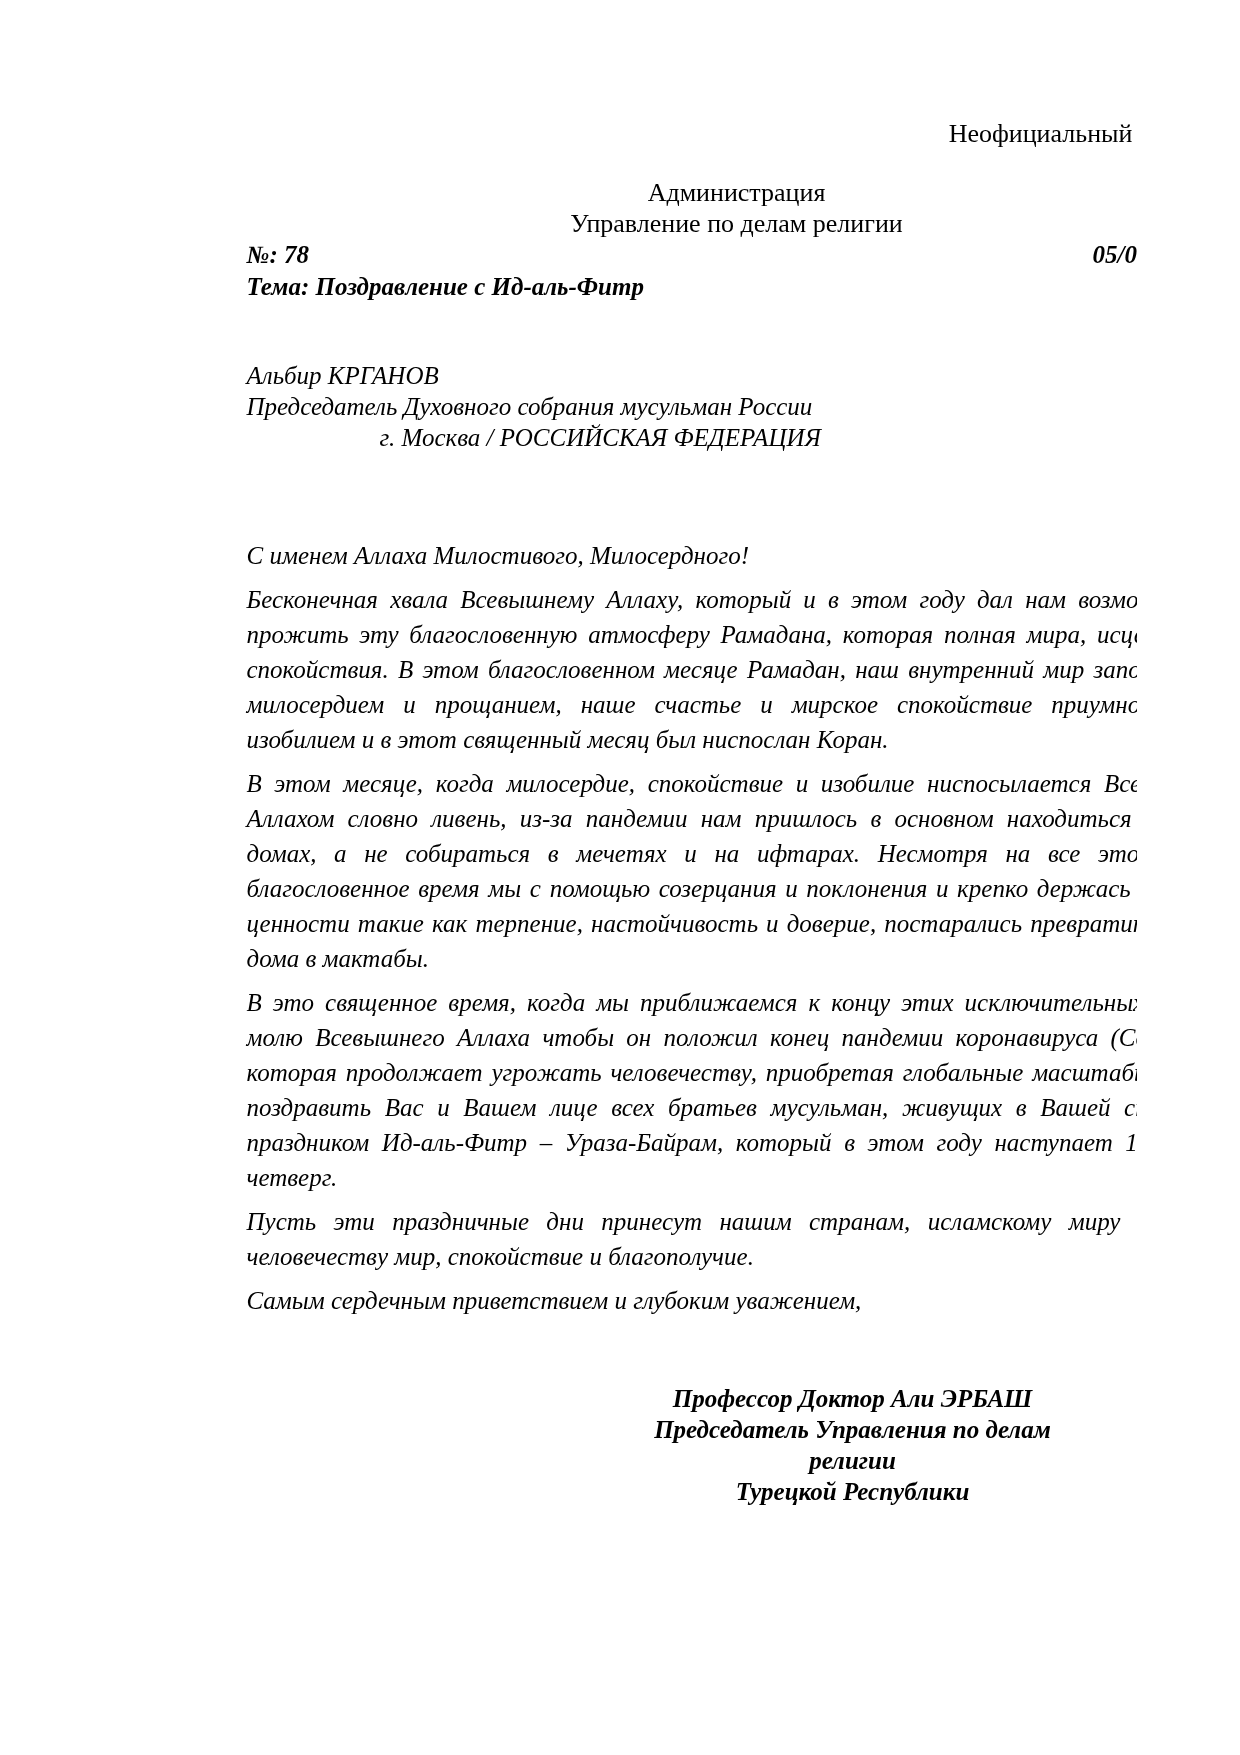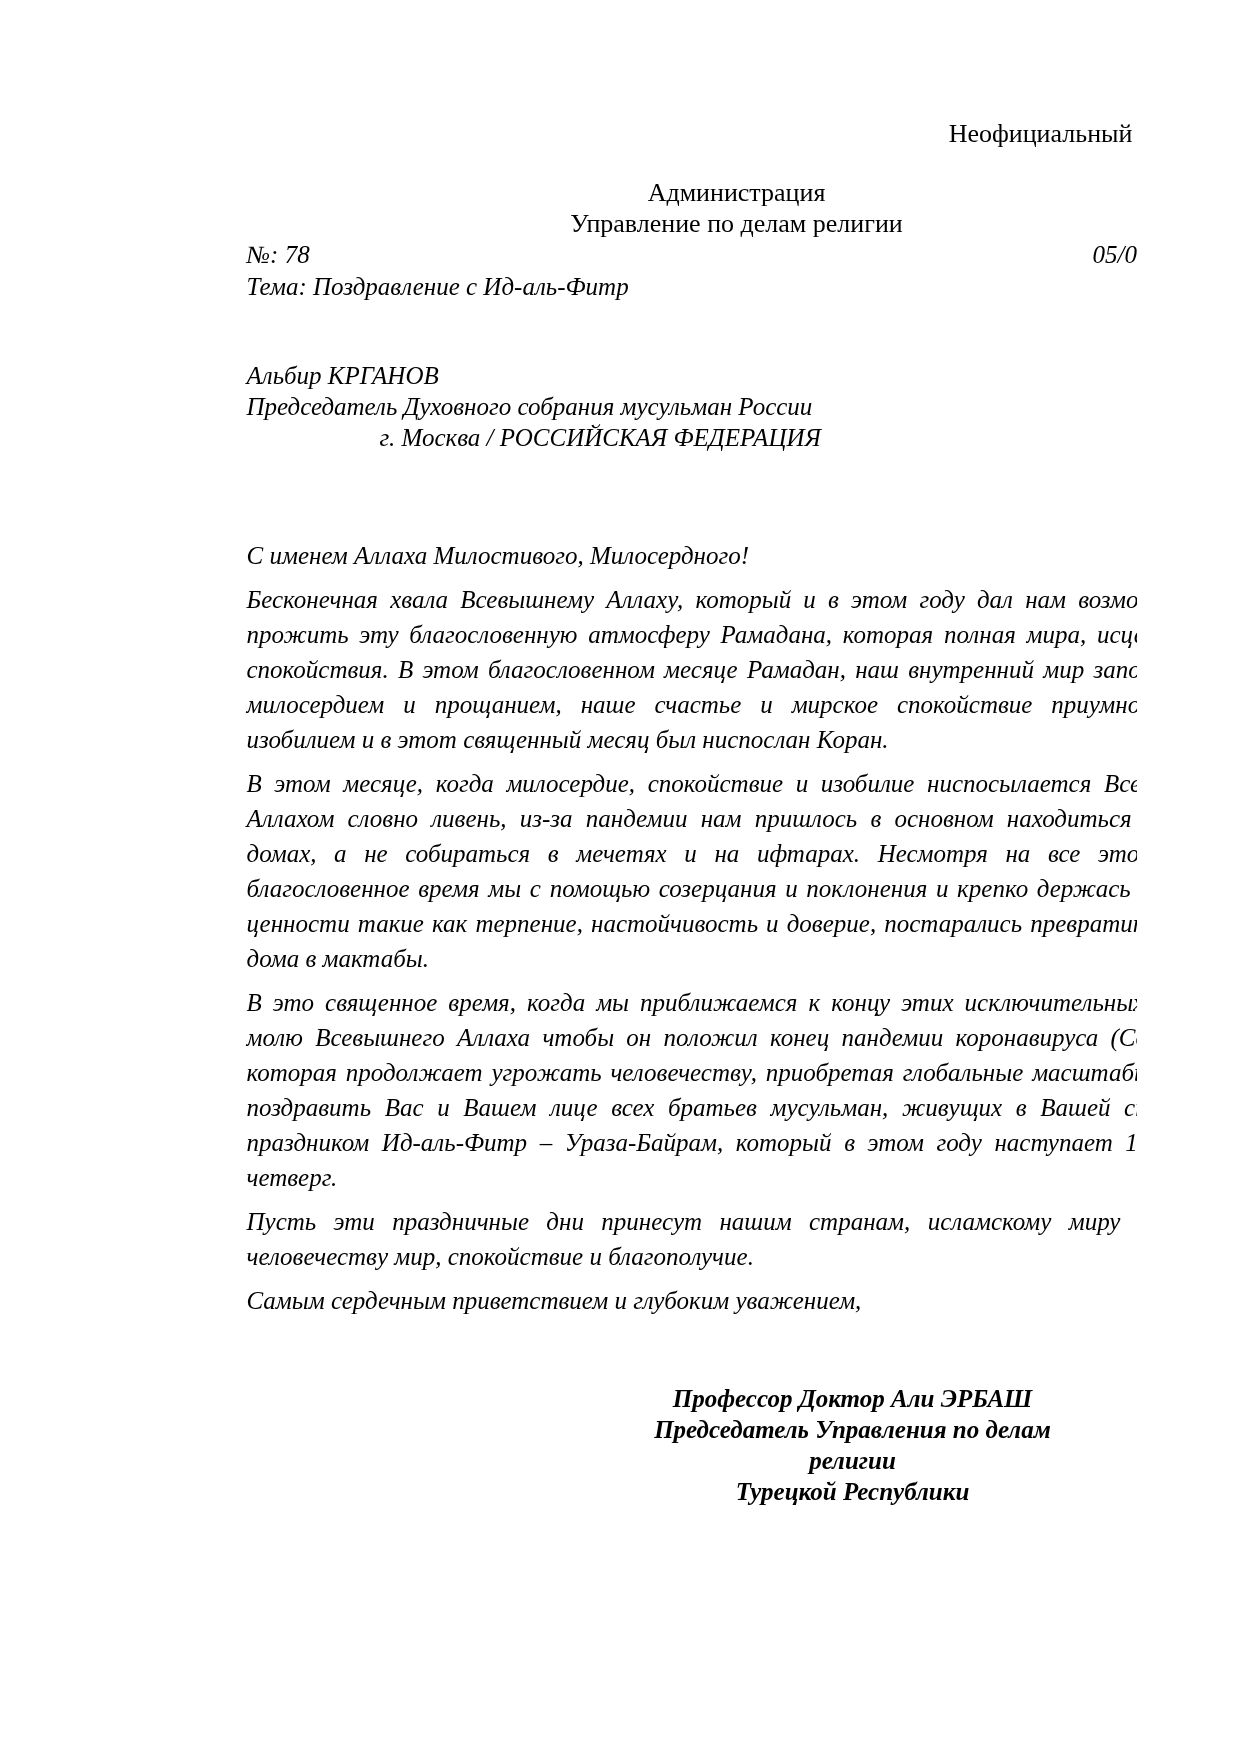--- a/index.html
+++ b/index.html
@@ -28,20 +28,21 @@
   }
   .org-header {
     text-align: center;
     font-size: 26px;
     line-height: 31px;
   }
   .meta {
     font-style: italic;
     font-size: 25px;
     line-height: 31.5px;
+    font-weight: bold;
   }
   .meta-row {
     display: flex;
     justify-content: space-between;
   }
   .letter-date { padding-right: 20px; }
   .address {
     font-style: italic;
     font-size: 25px;
     line-height: 31px;

